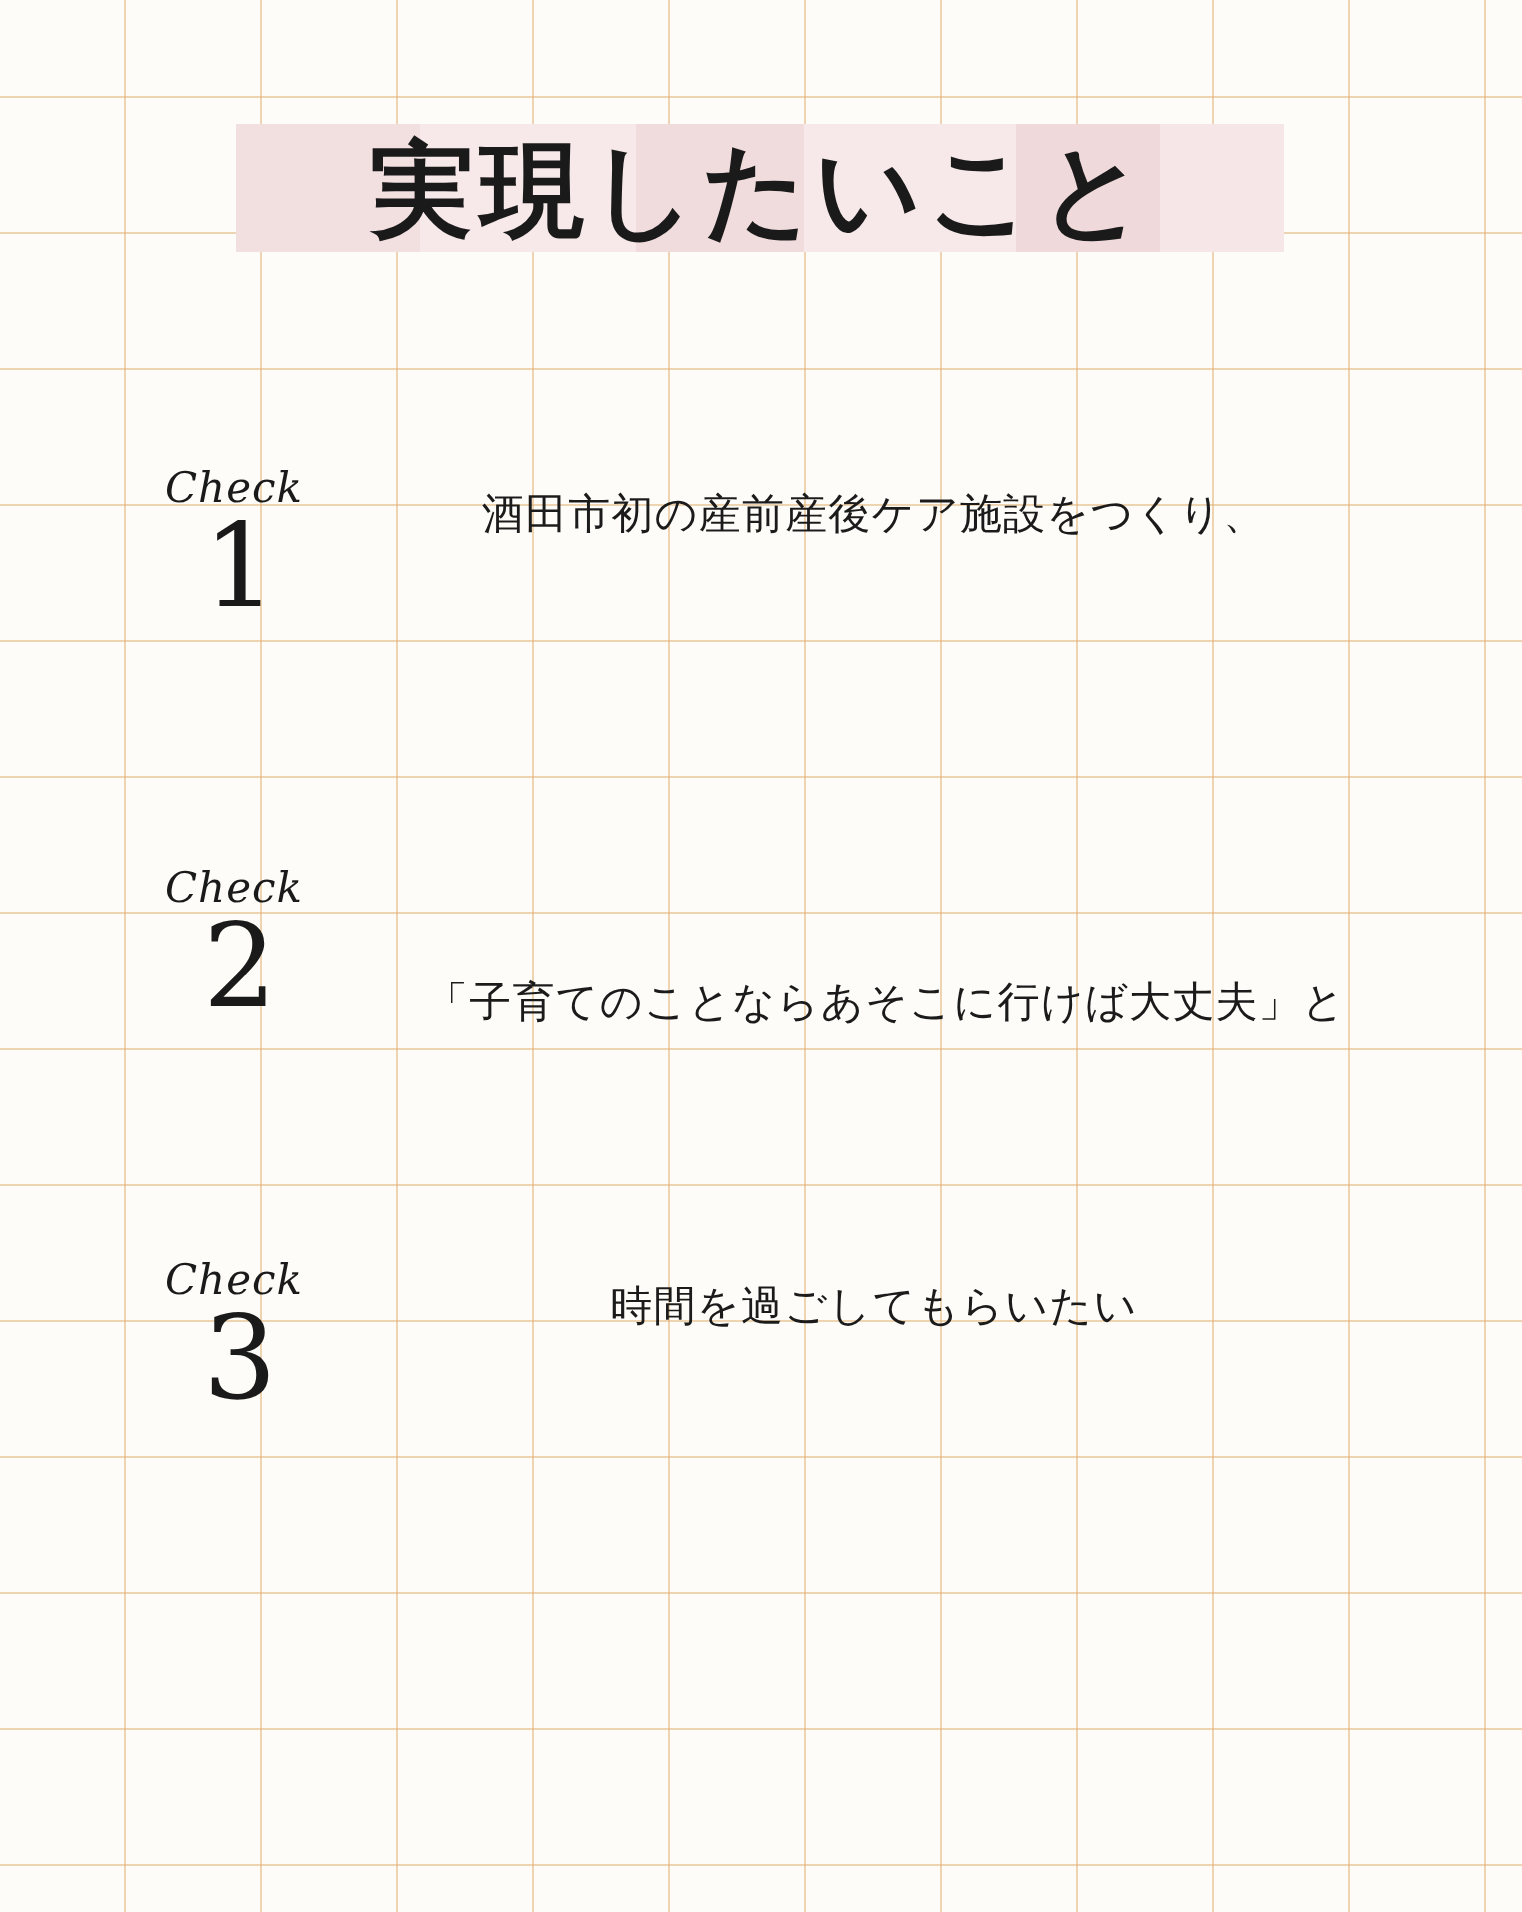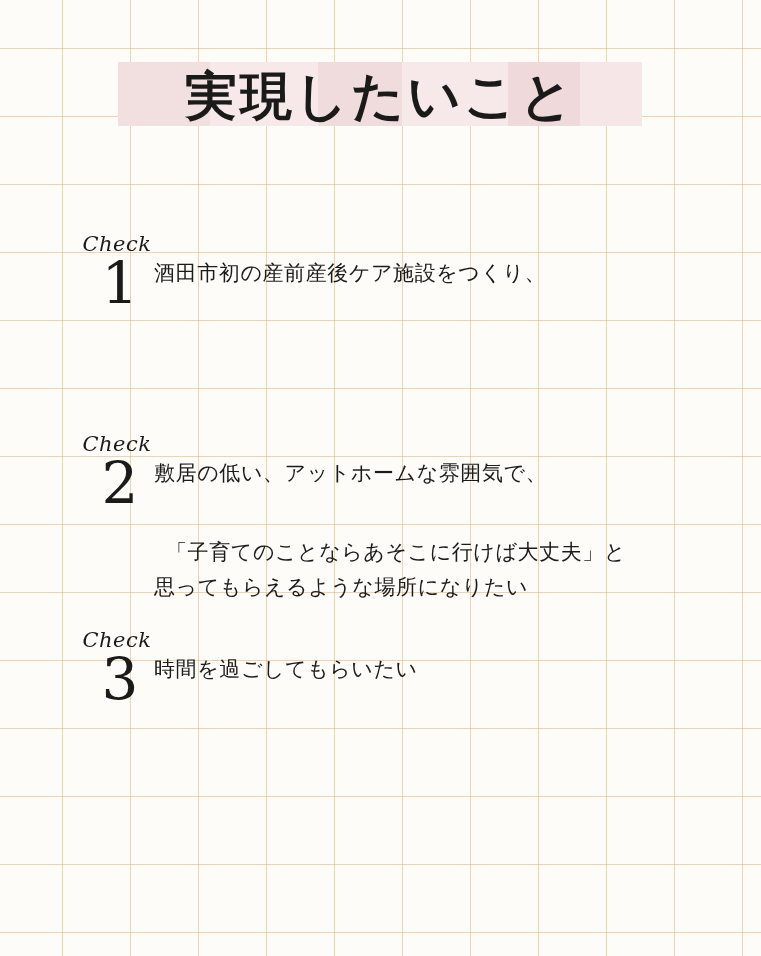--- a/index.html
+++ b/index.html
@@ -96,22 +96,23 @@
     line-height: 54px;
     color: #1a1a1a;
     display: block;
     padding-left: 8px;
     font-weight: 400;
   }
 
   .check-lines {
     position: absolute;
     left: 76px;
-    top: 24px;
+    top: 8px;
     width: 566px;
+    text-align: center;
   }
   .check-line {
     font-family: "DejaVu Sans", sans-serif;
     font-size: 21px;
     line-height: 35px;
     color: #1b1b1b;
     letter-spacing: 0.6px;
     white-space: nowrap;
   }
   .check-line.indent { padding-left: 12px; margin-top: 44px; }
@@ -140,23 +141,21 @@
       <div class="check-line">酒田市初の産前産後ケア施設をつくり、</div>
     </div>
   </div>
 
   <div class="check-item i2">
     <div class="marker">
       <span class="marker-word">Check</span>
       <span class="marker-num">2</span>
     </div>
     <div class="check-lines">
-      <div class="check-line">敷居の低い、アットホームな雰囲気で、</div>
       <div class="check-line indent">「子育てのことならあそこに行けば大丈夫」と</div>
-      <div class="check-line">思ってもらえるような場所になりたい</div>
     </div>
   </div>
 
   <div class="check-item i3">
     <div class="marker">
       <span class="marker-word">Check</span>
       <span class="marker-num">3</span>
     </div>
     <div class="check-lines">
       <div class="check-line">時間を過ごしてもらいたい</div>

